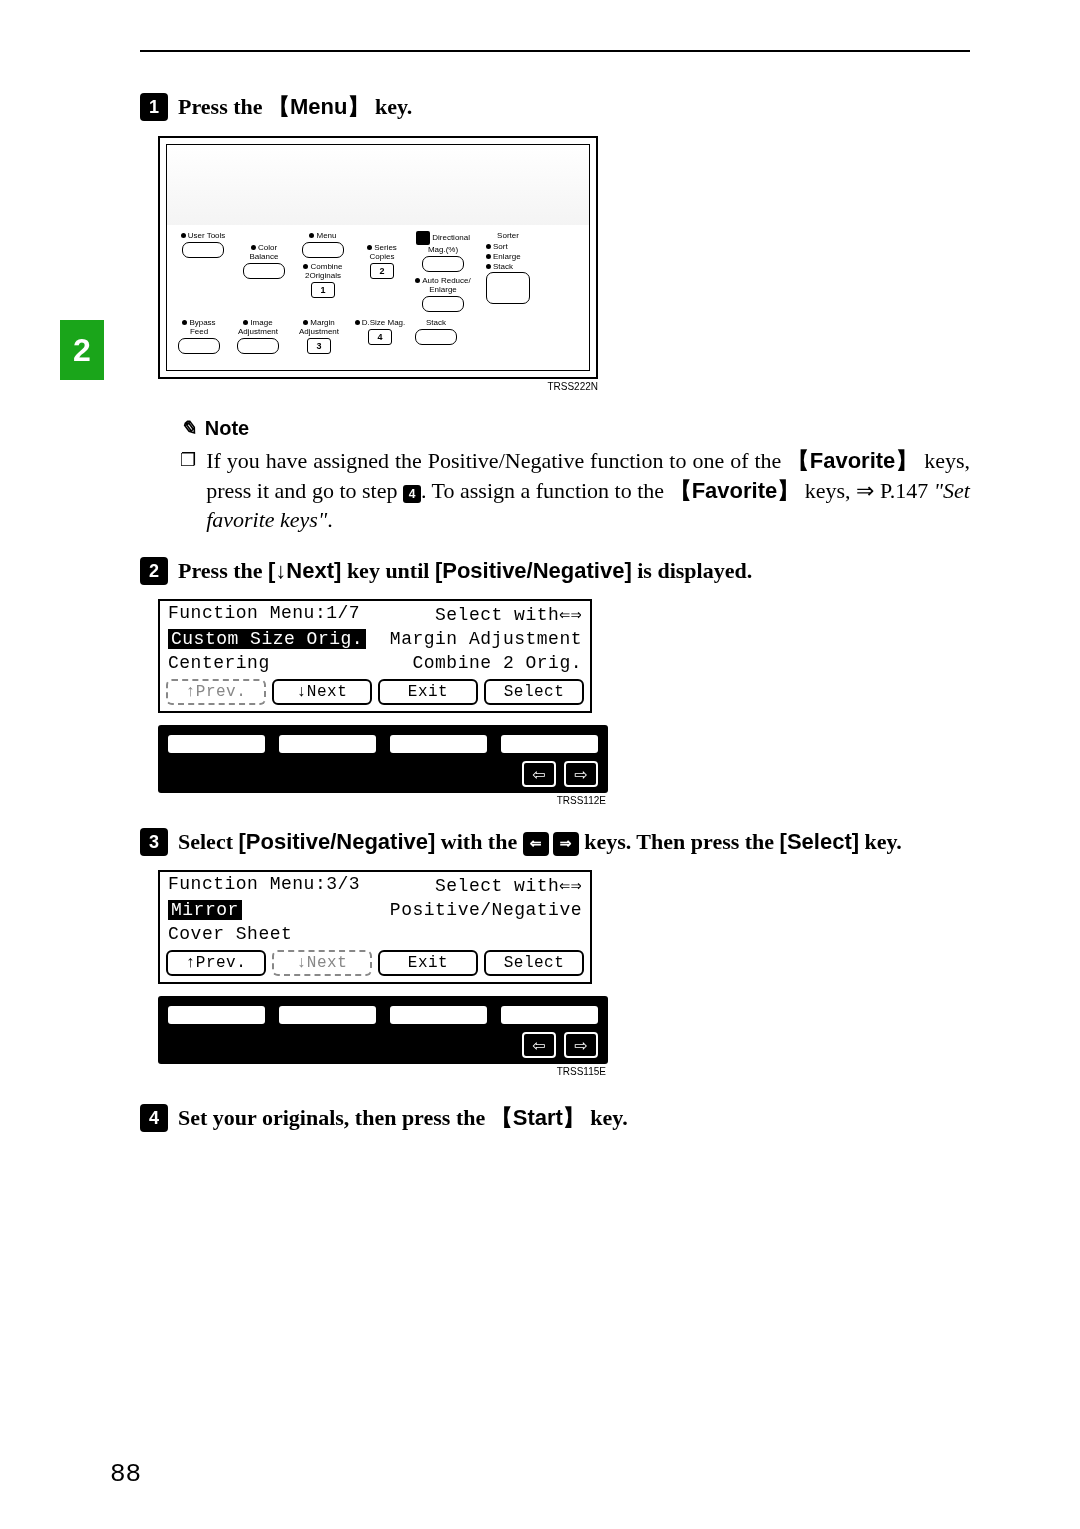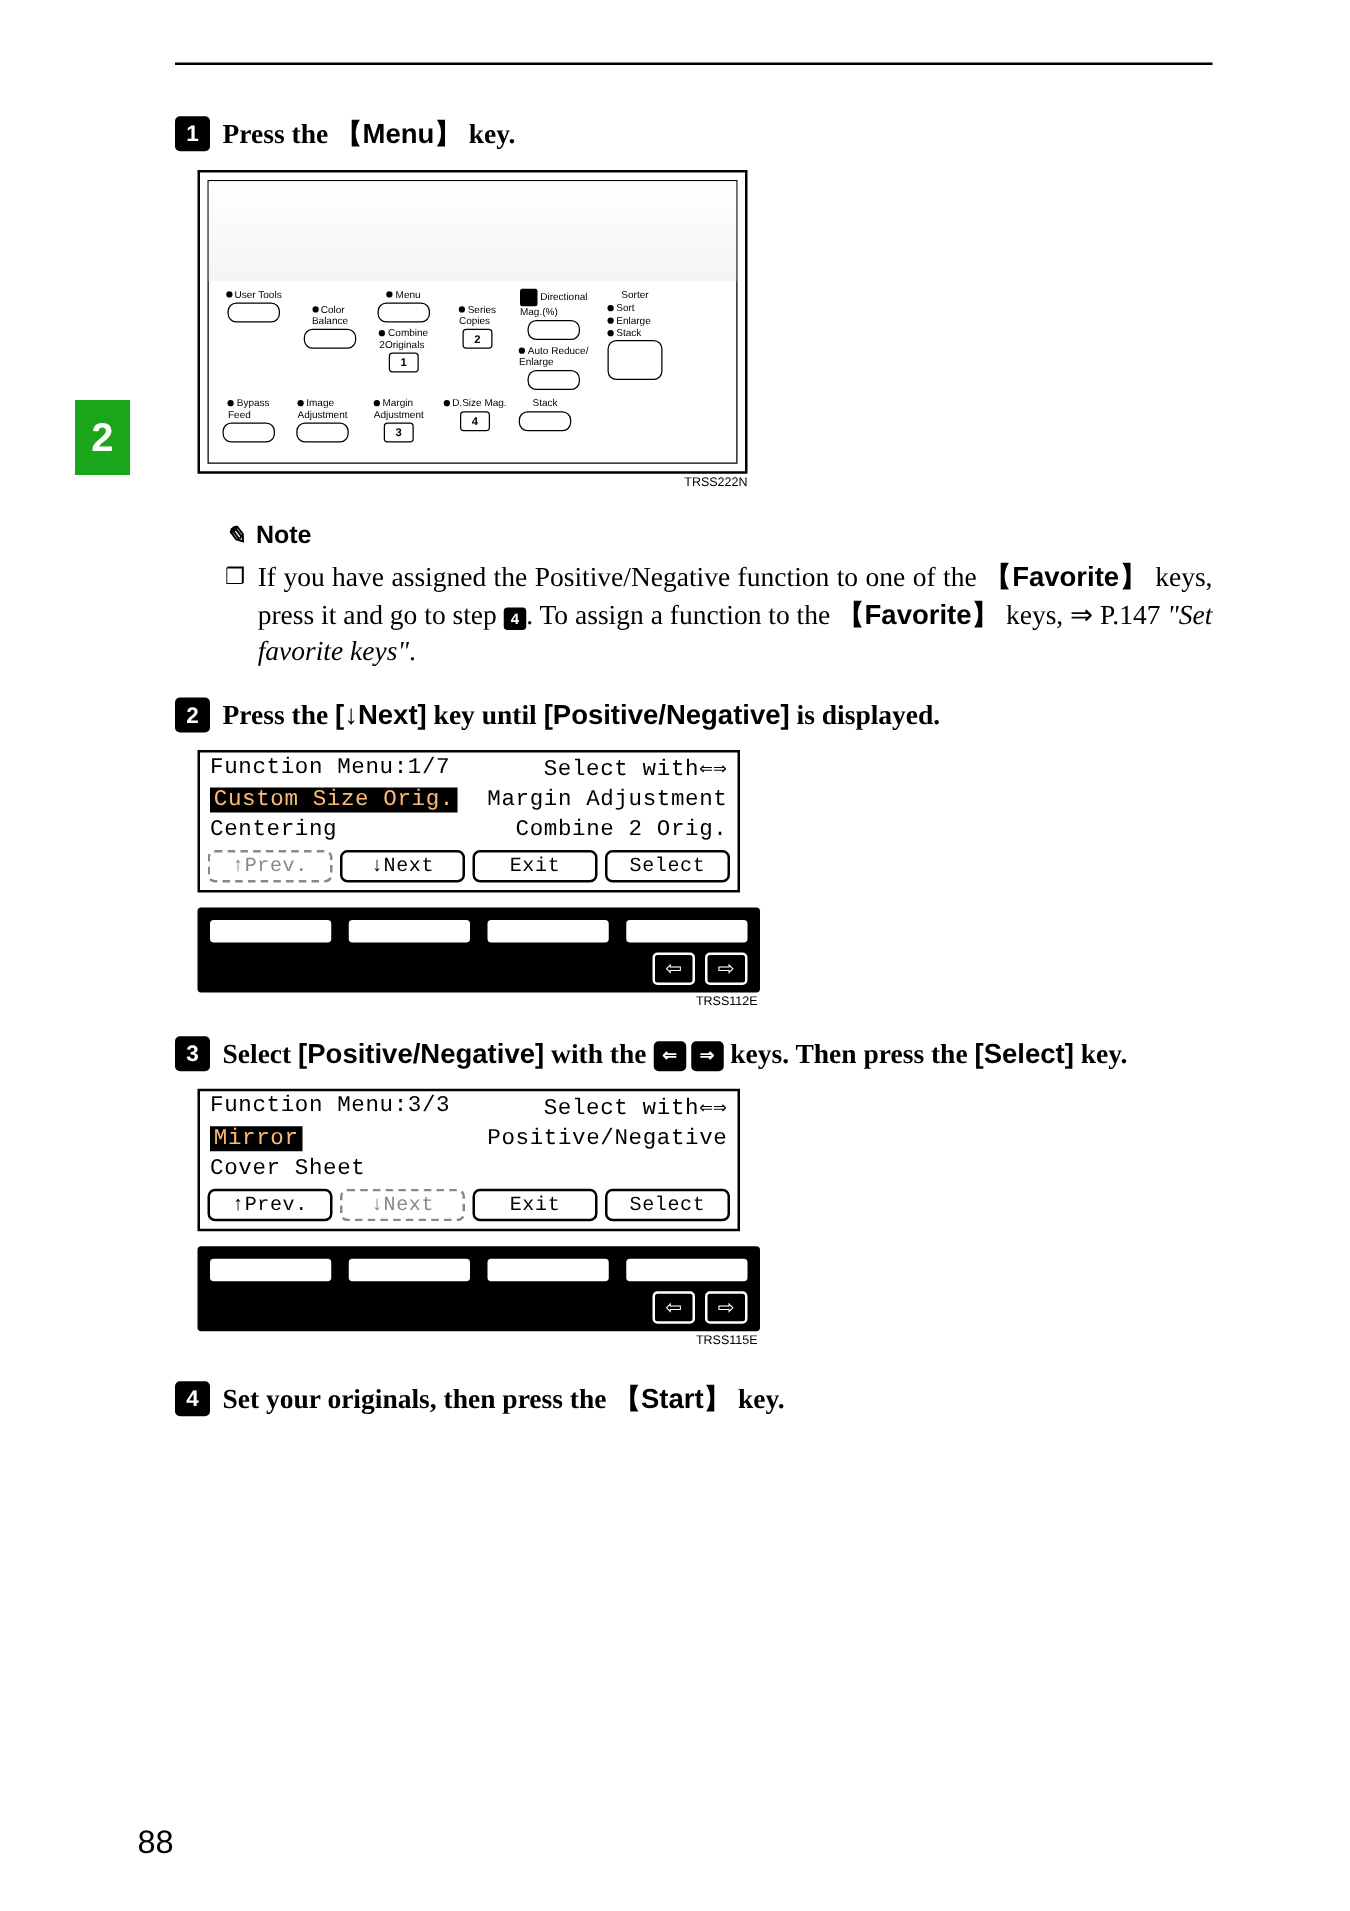--- a/index.html
+++ b/index.html
@@ -12,49 +12,49 @@
   .step-num{display:inline-block;width:28px;height:28px;background:#000;color:#fff;font-family:Arial,Helvetica,sans-serif;font-weight:bold;text-align:center;line-height:28px;font-size:18px;border-radius:4px}
   .step-txt{font-size:22px;font-weight:bold}
   .key-bracket{font-family:Arial,Helvetica,sans-serif;font-weight:bold}
   .panel-wrap{margin:14px 0 10px 18px;width:440px}
   .panel{border:2px solid #000;background:#fff;position:relative}
   .panel-inner{border:1px solid #000;margin:6px}
   .panel-screen{height:80px;background:linear-gradient(#fff,#f4f4f4)}
   .btn-area{padding:6px 8px 10px;font-family:Arial,Helvetica,sans-serif;font-size:9px}
   .btn-row{display:flex;gap:10px;align-items:flex-start;margin-bottom:6px}
   .btn-col{display:flex;flex-direction:column;align-items:center;gap:2px}
-  .l{font-size:8px;text-align:left;white-space:nowrap}
+  .l{font-size:8px;text-align:center;white-space:nowrap}
   .small-btn{width:40px;height:14px;border:1.5px solid #000;border-radius:7px;background:#fff}
   .num-btn{width:22px;height:14px;border:1.5px solid #000;border-radius:3px;text-align:center;font-size:9px;font-weight:bold;line-height:14px;background:#fff}
   .dot{display:inline-block;width:5px;height:5px;background:#000;border-radius:50%;vertical-align:middle;margin-right:2px}
   .sorter-col{display:flex;flex-direction:column;gap:1px;font-size:8px}
   .sorter-col .small-btn{width:42px;height:30px}
   .code{font-family:Arial,Helvetica,sans-serif;font-size:10px;text-align:right;margin-top:2px}
   .note-head{margin-left:40px;margin-top:24px;display:flex;align-items:center;gap:8px;font-family:Arial,Helvetica,sans-serif;font-weight:bold;font-size:20px}
   .pen-icon{font-size:20px;font-style:italic}
   .note-body{margin-left:40px;margin-right:0;font-size:22px;line-height:1.35;text-align:justify;display:flex;gap:10px;margin-top:6px}
   .note-bullet{font-size:18px;line-height:28px}
   .ital{font-style:italic}
   .sans-bold{font-family:Arial,Helvetica,sans-serif;font-weight:bold}
   .step-badge{display:inline-block;width:18px;height:18px;background:#000;color:#fff;font-family:Arial,Helvetica,sans-serif;font-size:12px;font-weight:bold;text-align:center;line-height:18px;border-radius:3px;vertical-align:text-bottom}
   .lcd{border:2px solid #000;margin:14px 0 0 18px;width:430px;font-family:'Courier New',monospace;font-size:18px;letter-spacing:.5px;background:#fff}
   .lcd .row{display:flex;justify-content:space-between;padding:2px 8px}
   .lcd .row+.row{border-top:0}
-  .lcd .hl{background:#000;color:#fdba74;padding:0 3px}
+  .lcd .hl{background:#000;color:#ffffff;padding:0 3px}
   .lcd-btnrow{display:flex;gap:6px;padding:4px 6px 6px}
   .lcd-btn{flex:1;border:2px solid #000;border-radius:6px;text-align:center;font-size:16px;padding:2px 0;font-family:'Courier New',monospace}
   .lcd-btn.dashed{border:2px dashed #888;color:#888}
   .keystrip{margin:12px 0 0 18px;width:430px;background:#000;border-radius:3px;padding:10px 10px 6px}
   .keystrip-row{display:flex;gap:14px;justify-content:space-between}
   .keystrip .k{height:18px;background:#fff;border-radius:3px;flex:1}
   .keystrip-arrows{margin-top:8px;display:flex;justify-content:flex-end;gap:8px}
   .arrow{width:30px;height:22px;border:2px solid #fff;border-radius:4px;display:flex;align-items:center;justify-content:center;color:#fff;font-size:16px}
   .arrow-icon-inline{display:inline-flex;gap:4px;vertical-align:middle}
   .arrow-icon-inline .a{width:22px;height:20px;border:2px solid #000;border-radius:4px;display:inline-flex;align-items:center;justify-content:center;font-size:14px;background:#000;color:#fff}
-  .page-num{position:absolute;left:110px;bottom:40px;font-size:26px;font-family:Liberation Sans, sans-serif}
+  .page-num{position:absolute;left:110px;bottom:40px;font-size:26px;font-family:Liberation Mono, monospace}
   .black-box{display:inline-block;background:#000;width:14px;height:14px;vertical-align:middle;border-radius:2px}
 </style>
 </head>
 <body>
 
 <div class="page">
   <div class="rule"></div>
 
   <div class="side-tab">2</div>
 

